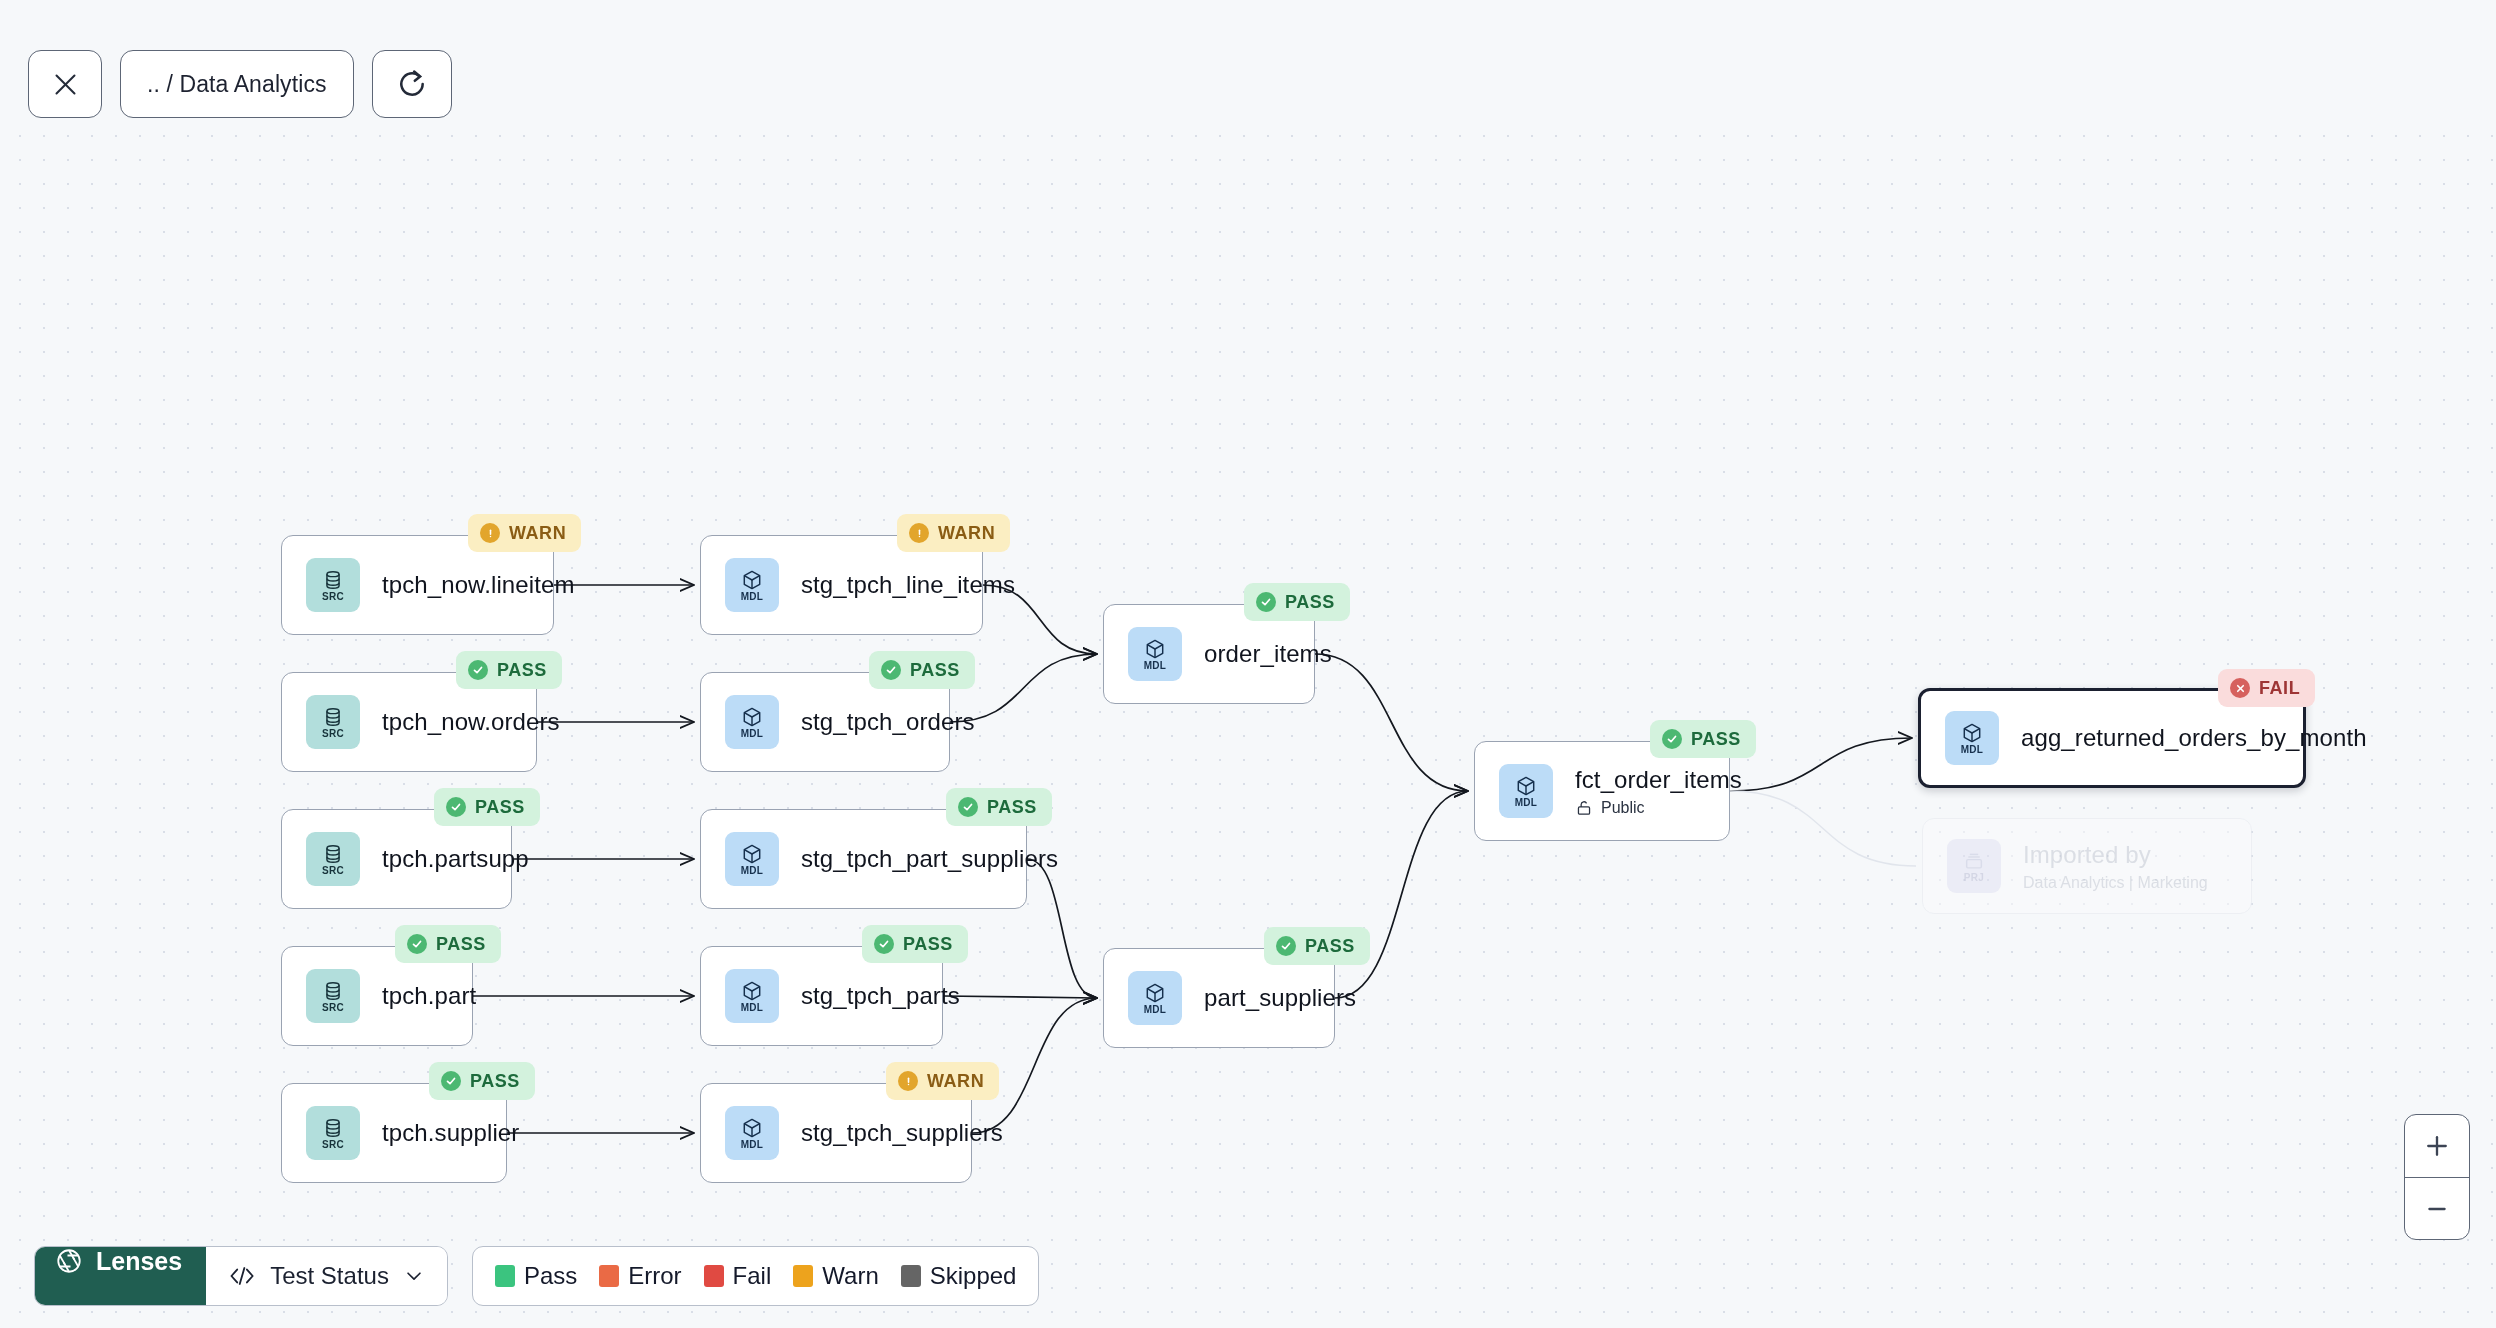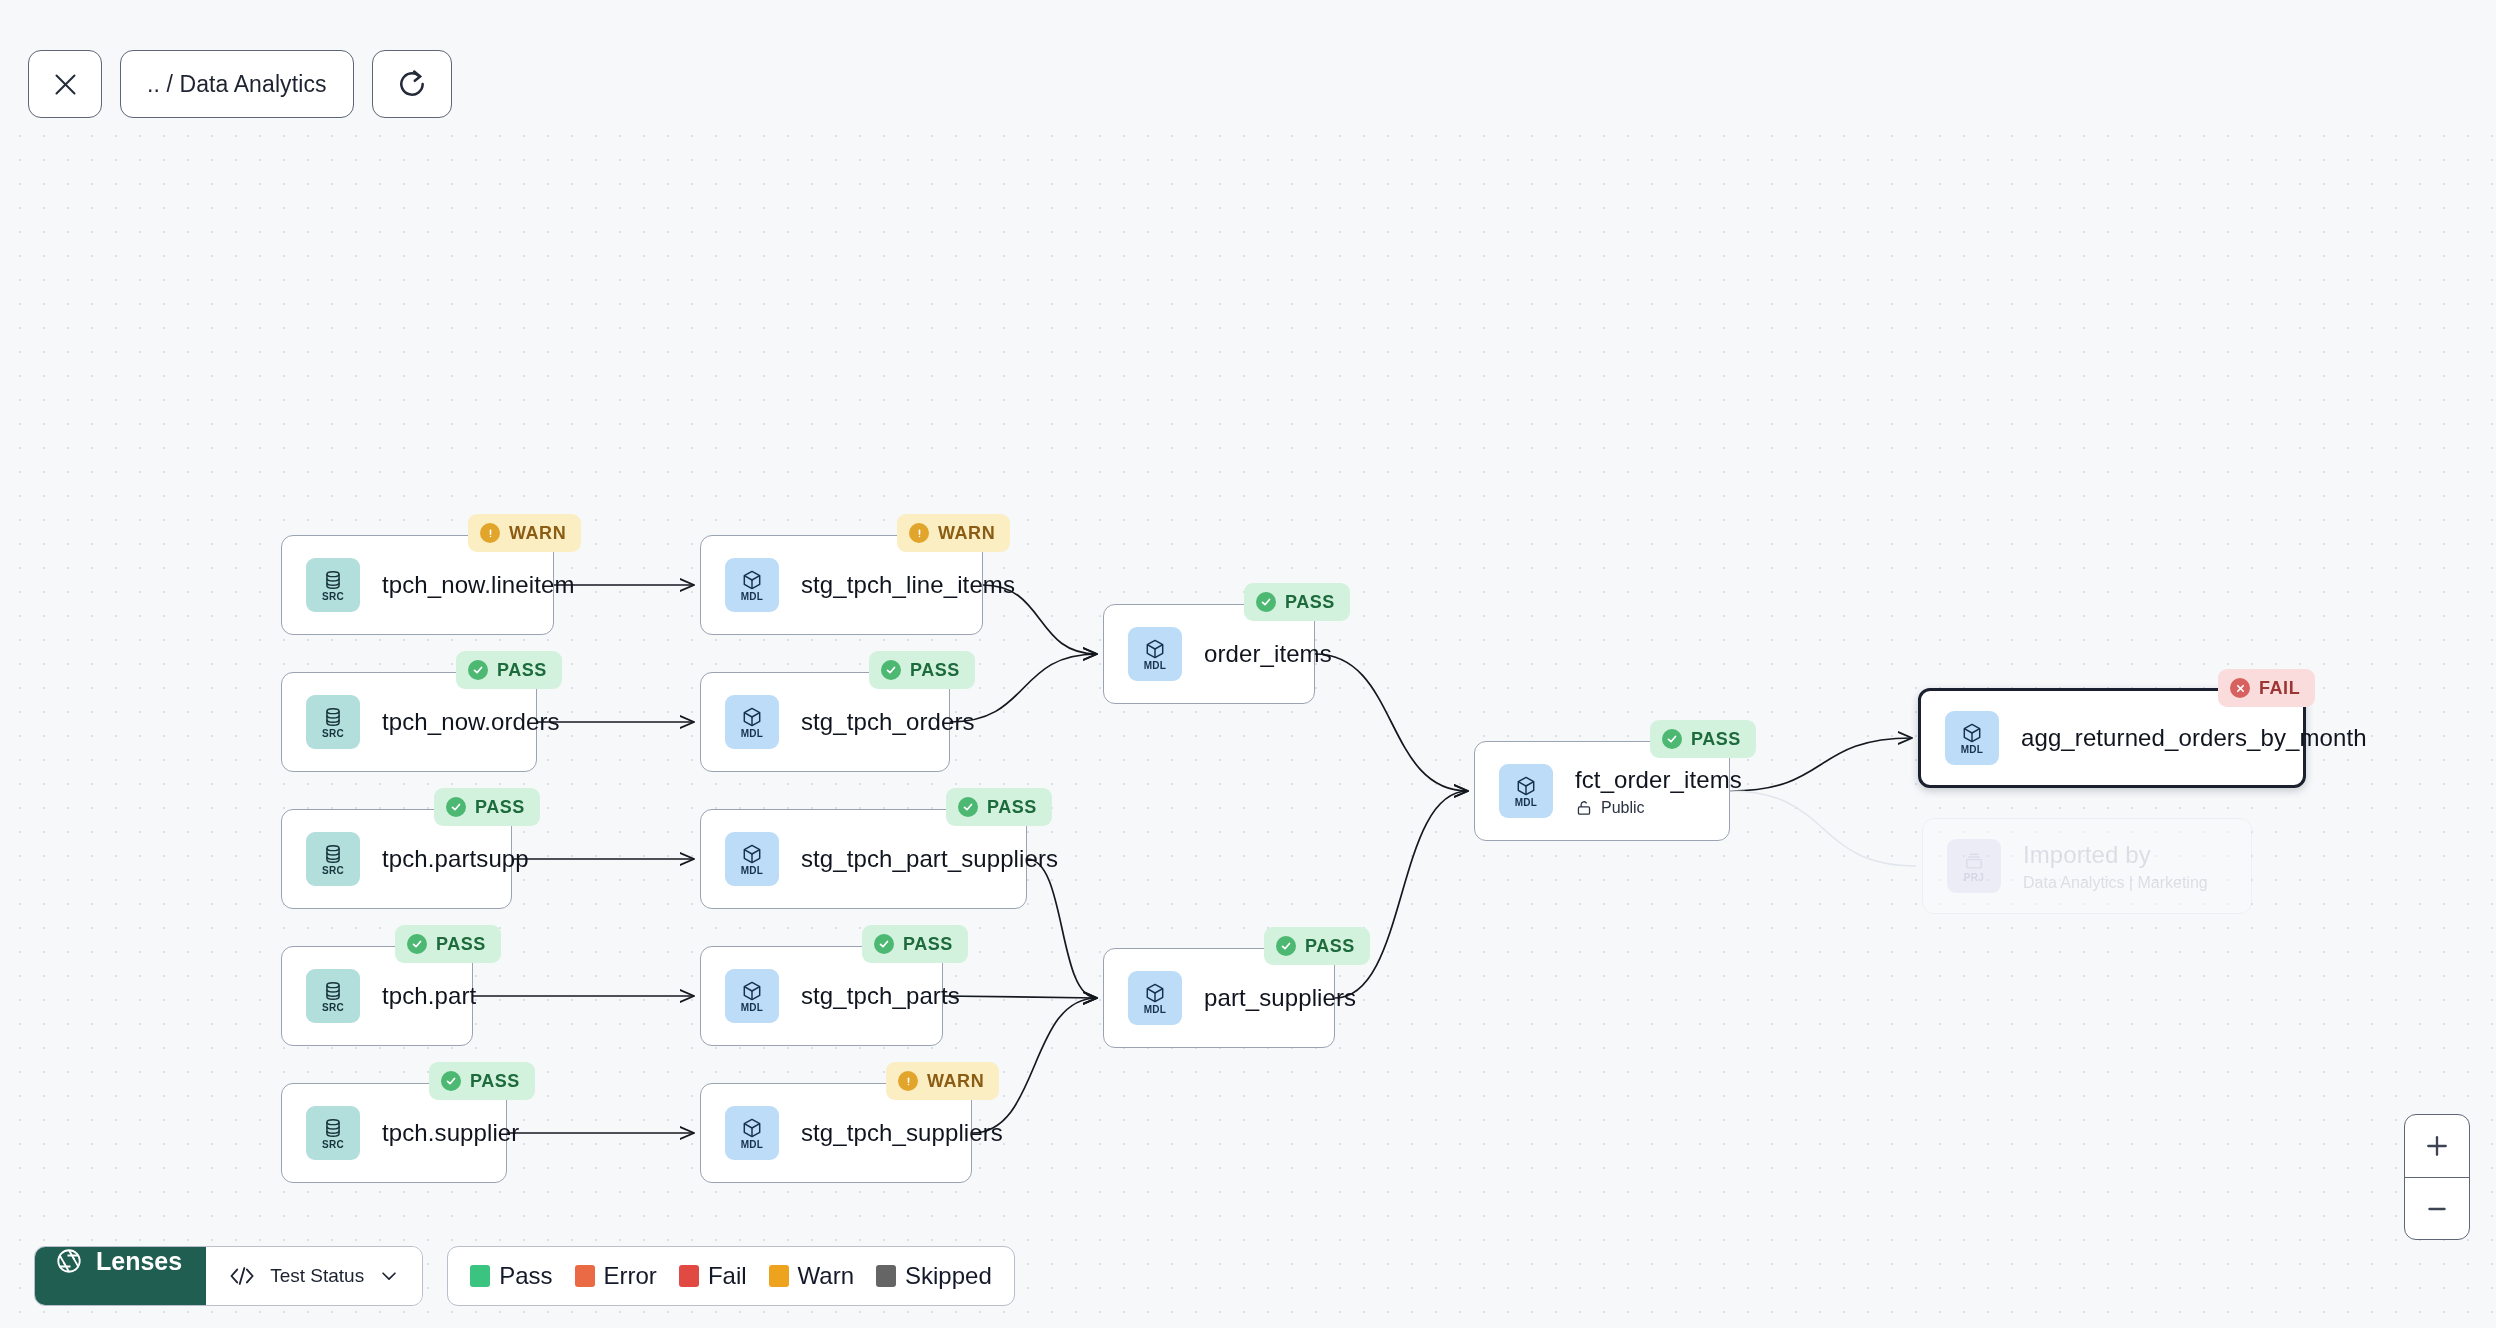--- a/index.html
+++ b/index.html
@@ -177,21 +177,21 @@
     display: flex; align-items: flex-start; gap: 13px;
     padding: 0 24px 0 20px;
     font-size: 25px;
     font-weight: 600;
     cursor: pointer;
   }
   #test-status-btn {
     height: 100%;
     display: flex; align-items: center; gap: 14px;
     padding: 0 22px;
-    font-size: 19px;
+    font-size: 24px;
     color: #1b2130;
     cursor: pointer;
     background: #ffffff;
   }
   #legend {
     display: flex; align-items: center; gap: 22px;
     background: #ffffff;
     border: 1.4px solid #b8bfcb;
     border-radius: 11px;
     height: 60px;

